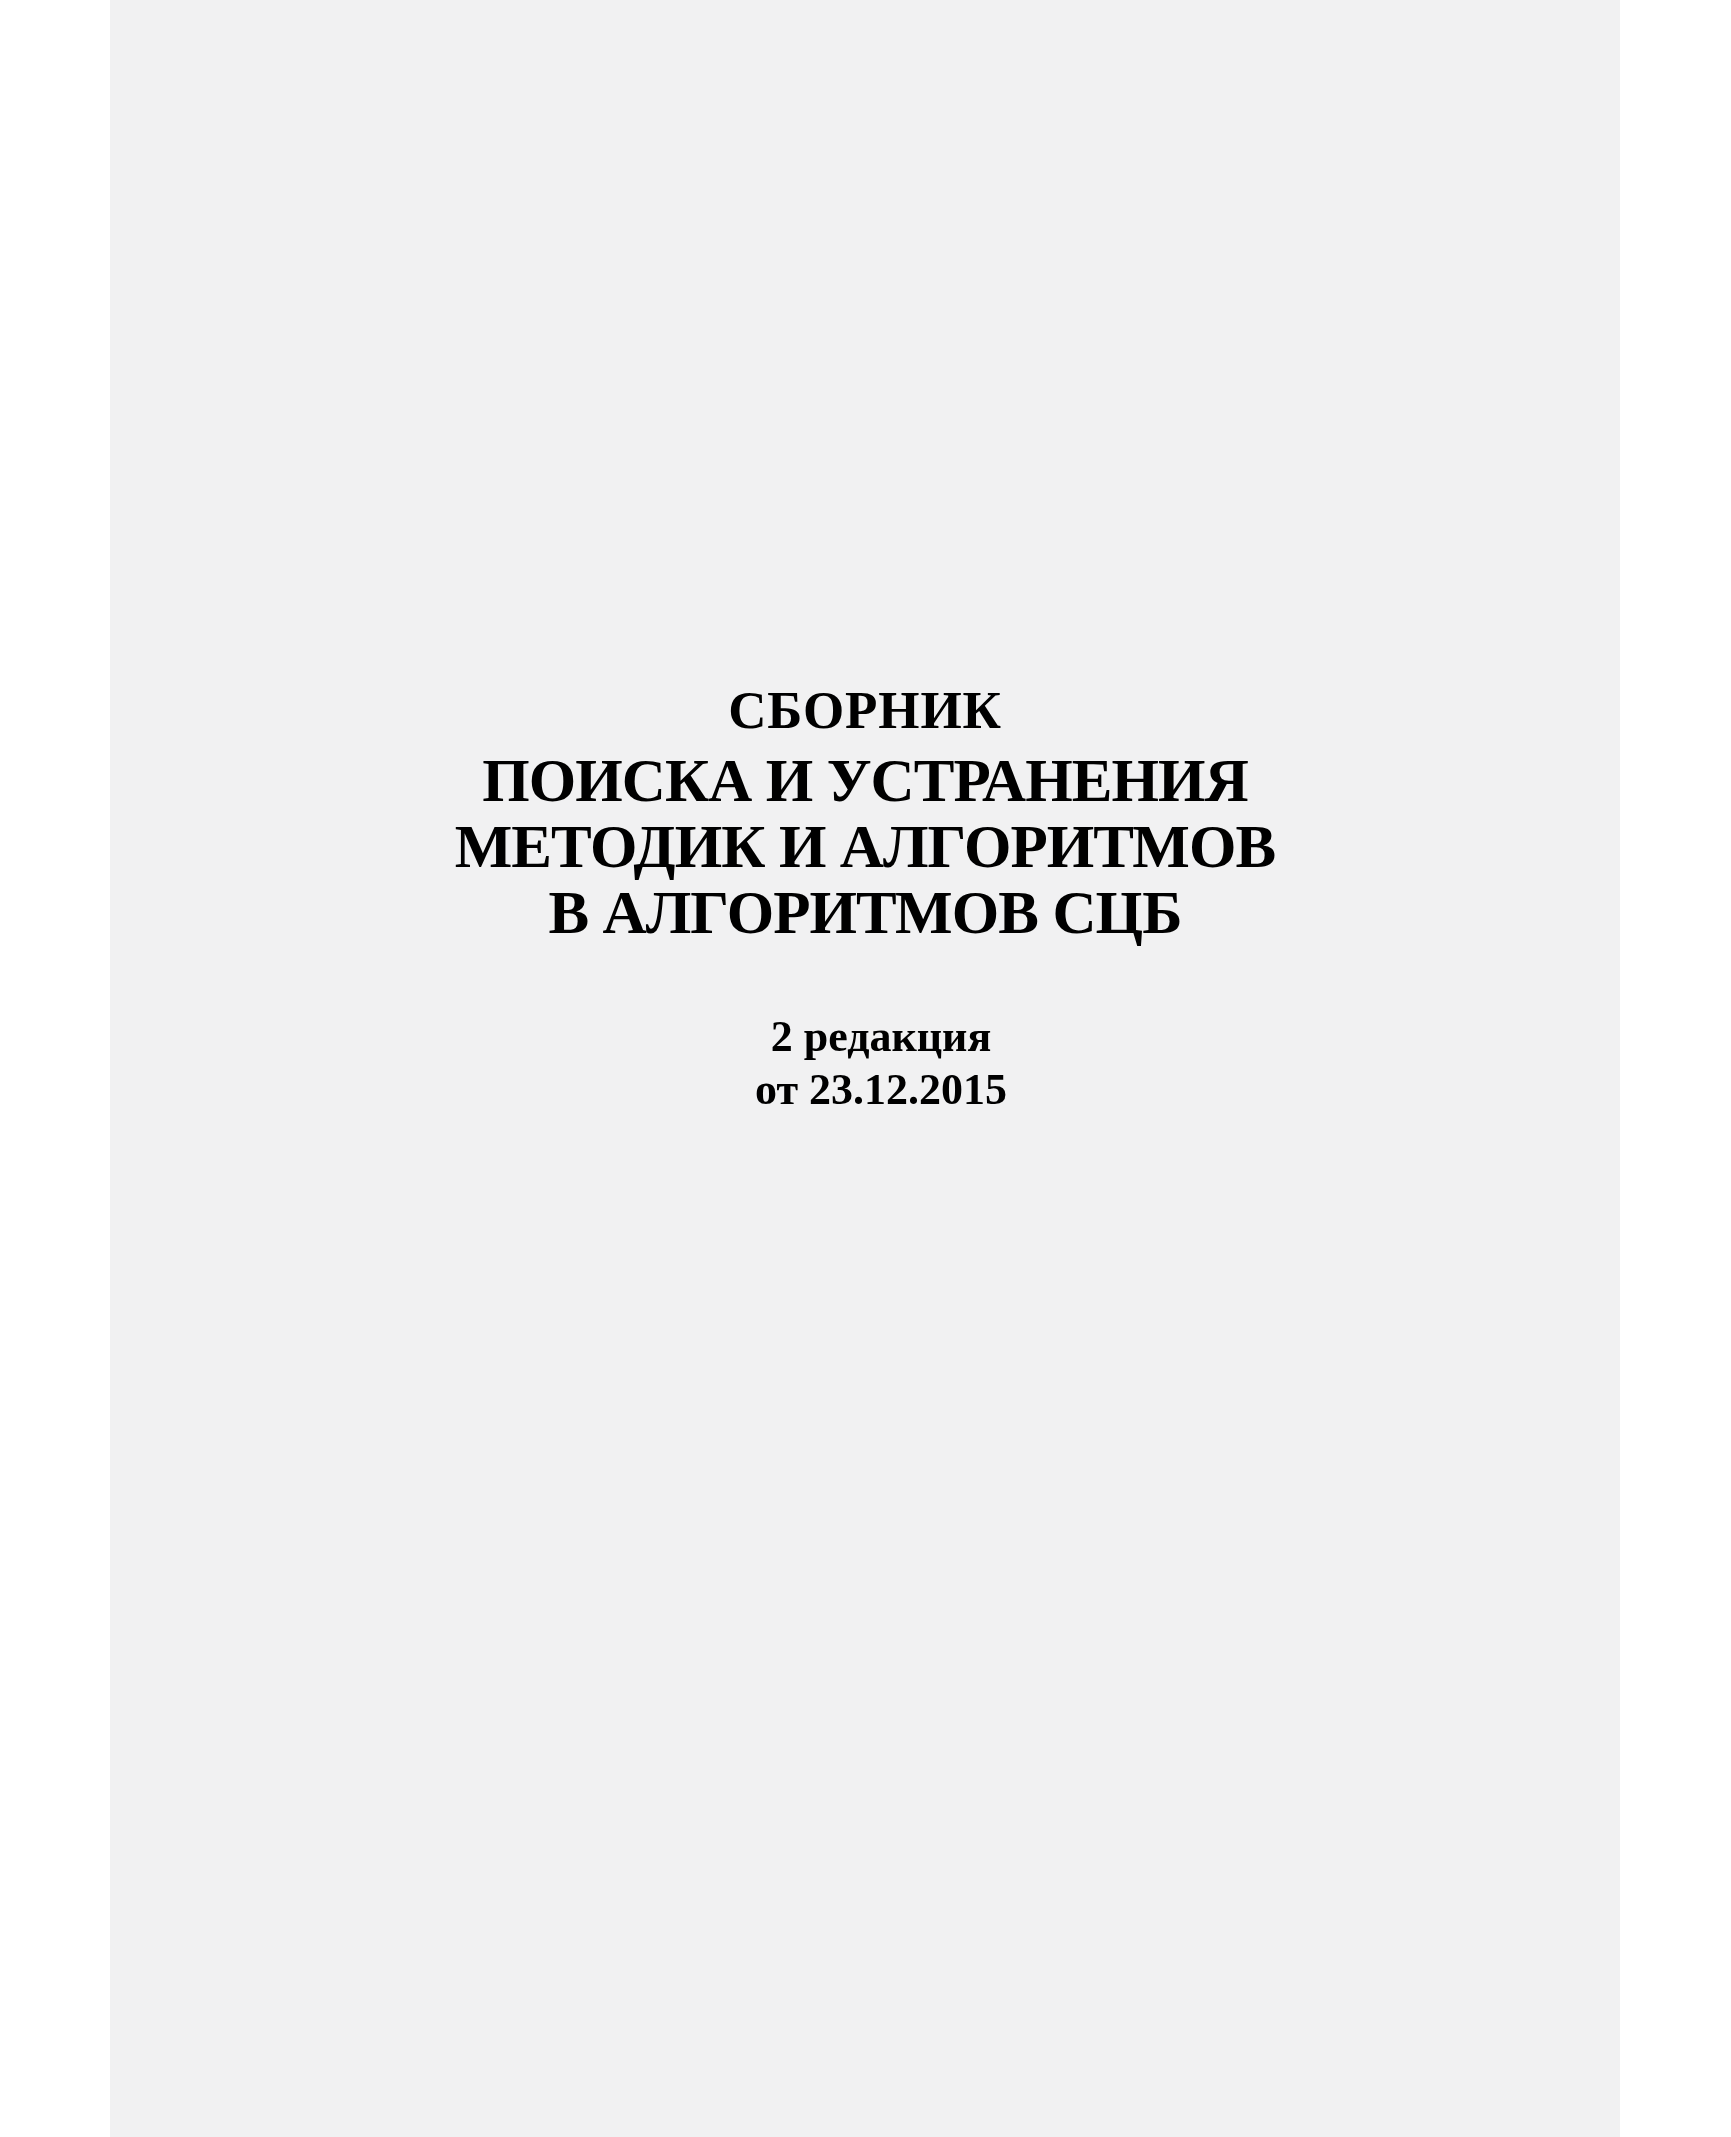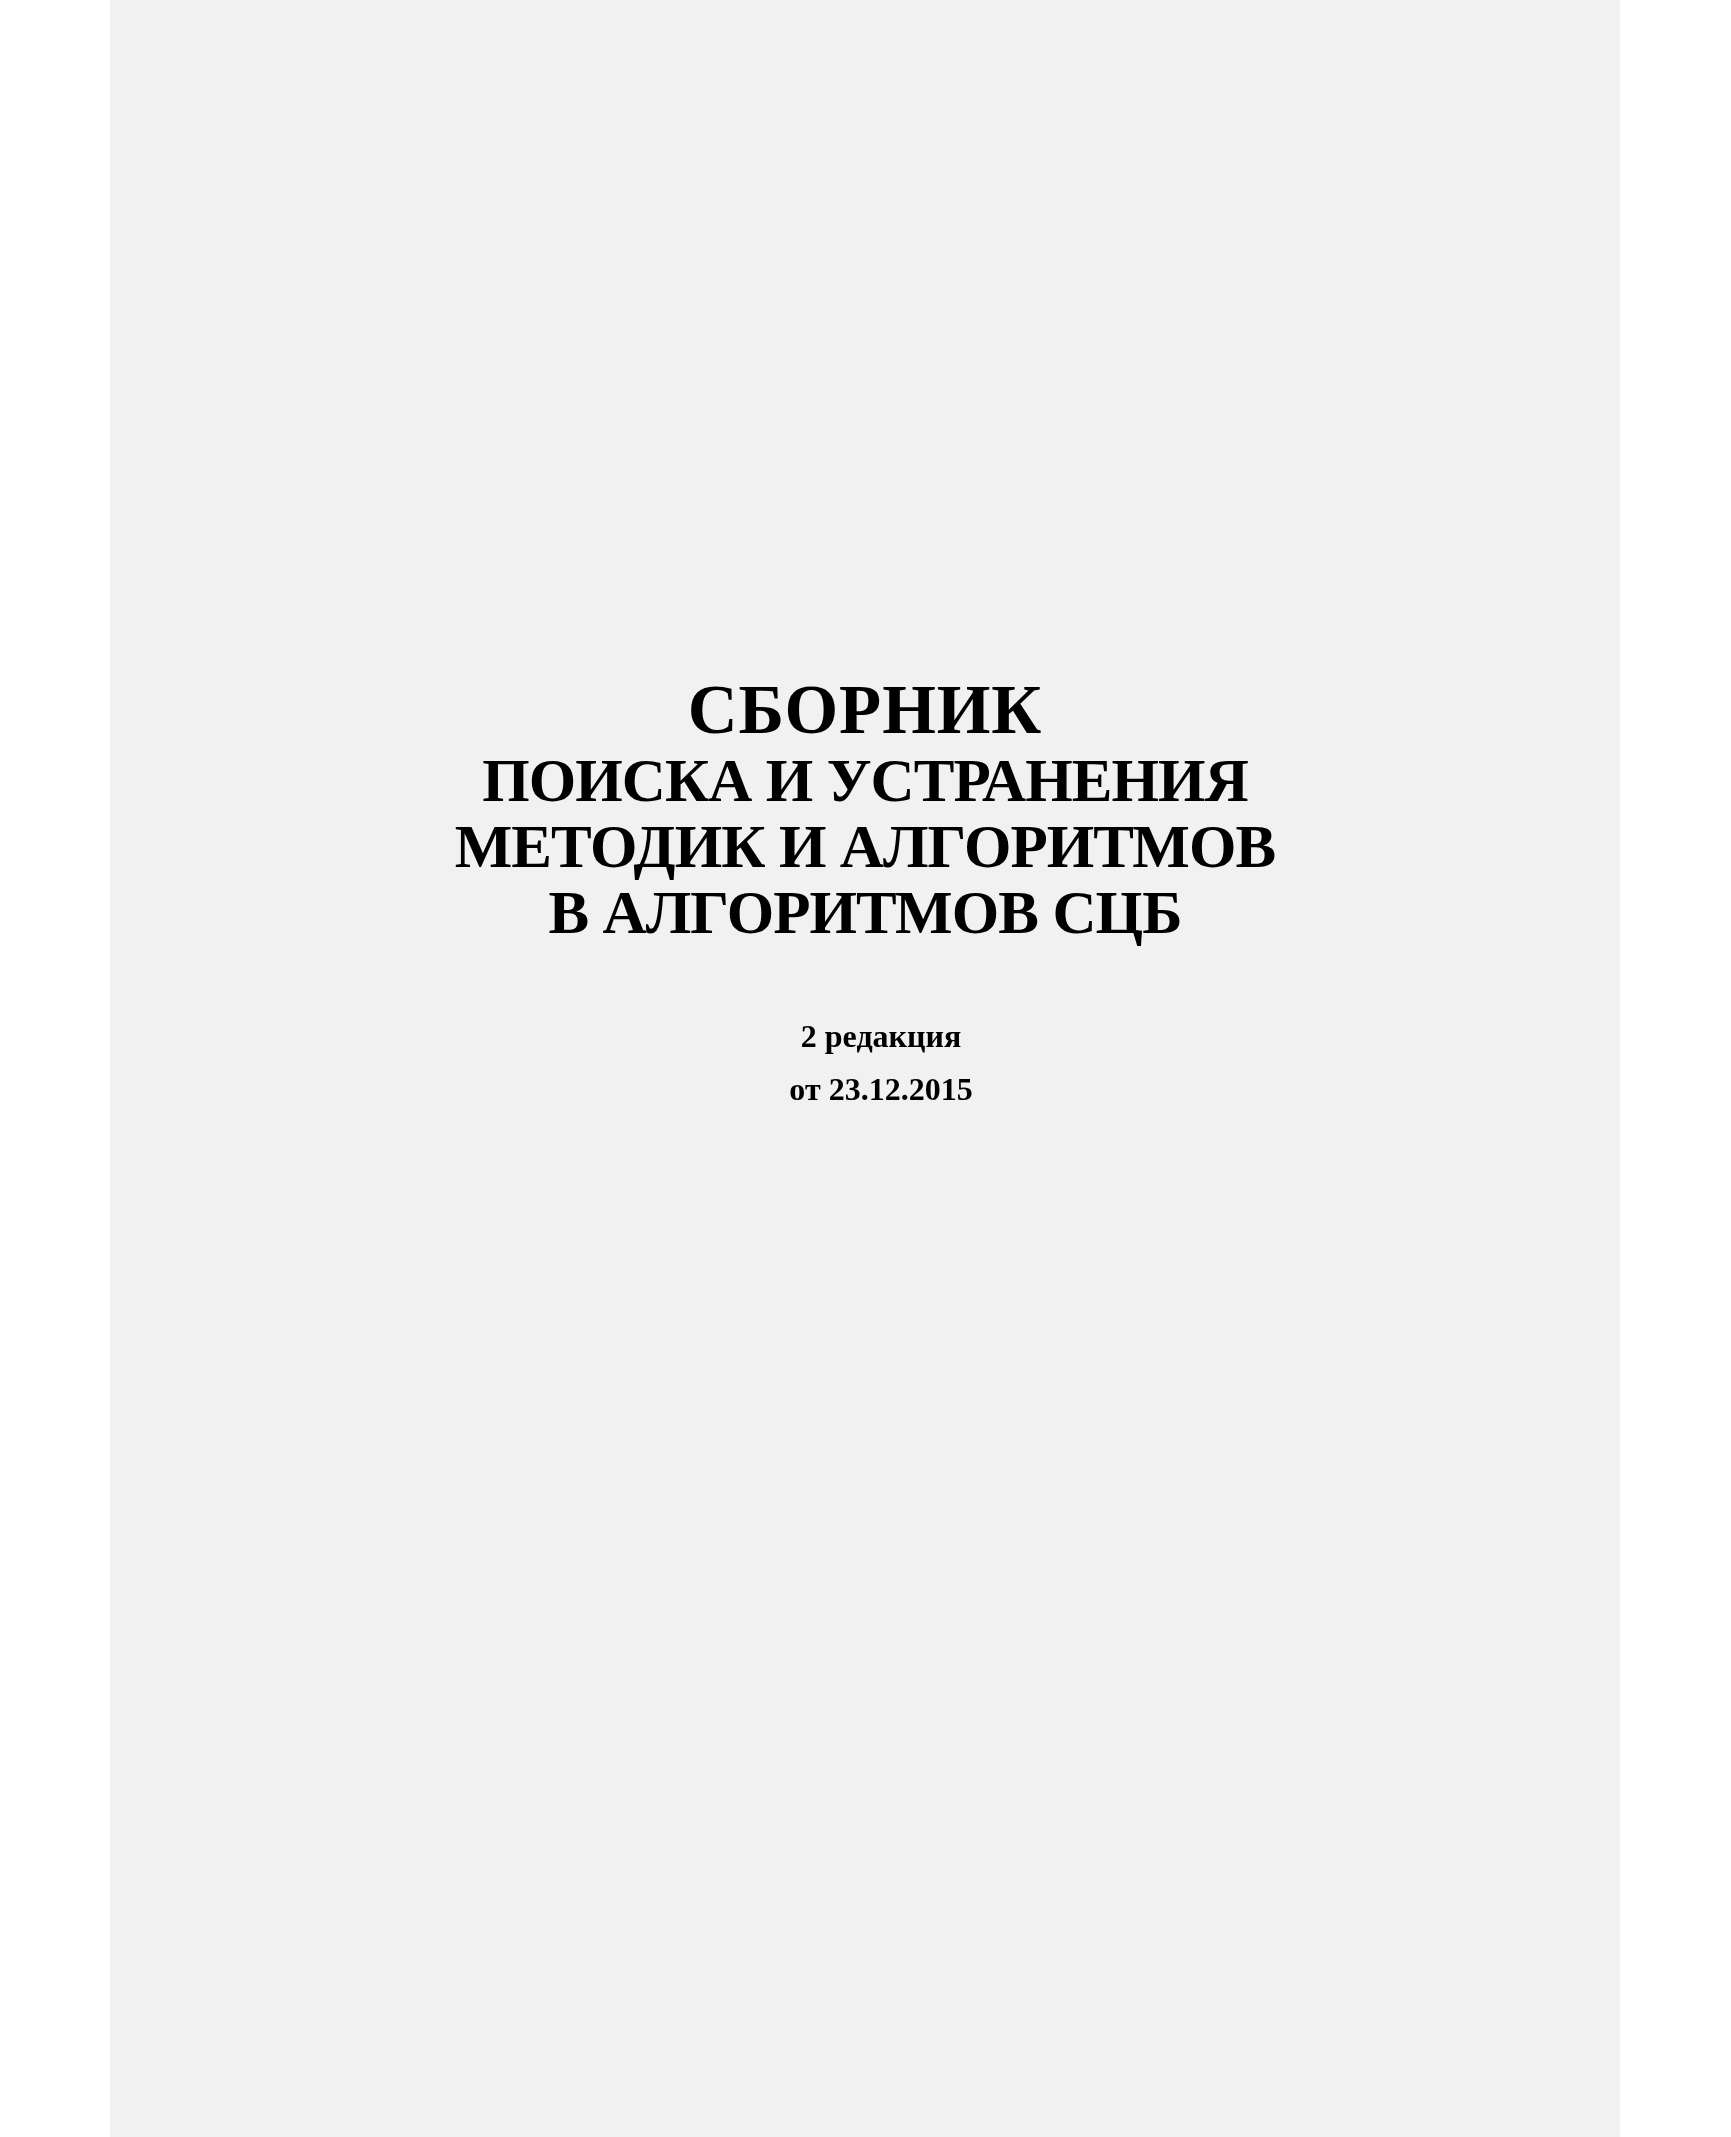--- a/index.html
+++ b/index.html
@@ -32,37 +32,37 @@
     position: absolute;
     top: 673px;
     left: 0;
     width: 100%;
     text-align: center;
     color: var(--text-color);
     font-weight: bold;
   }
   .main-title {
     margin: 0;
-    font-size: 69px;
+    font-size: 53px;
     line-height: 75px;
     font-weight: bold;
     letter-spacing: 0.9px;
     white-space: nowrap;
   }
   .title-line {
     font-size: 61px;
     line-height: 66px;
     letter-spacing: -0.9px;
     white-space: nowrap;
   }
   .edition-block {
     margin-top: 64px;
   }
   .edition-line {
-    font-size: 32px;
+    font-size: 44px;
     line-height: 53px;
     white-space: nowrap;
     margin-left: 32px;
   }
 </style>
 </head>
 <body>
 
 <div class="page">
   <div class="title-block">

